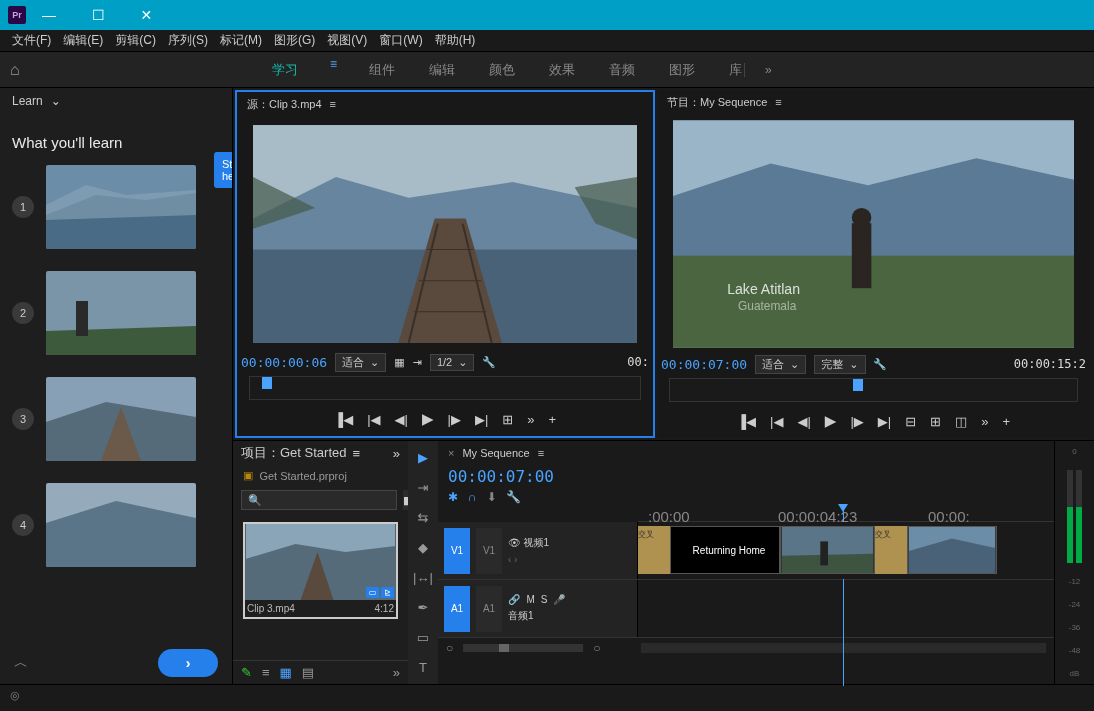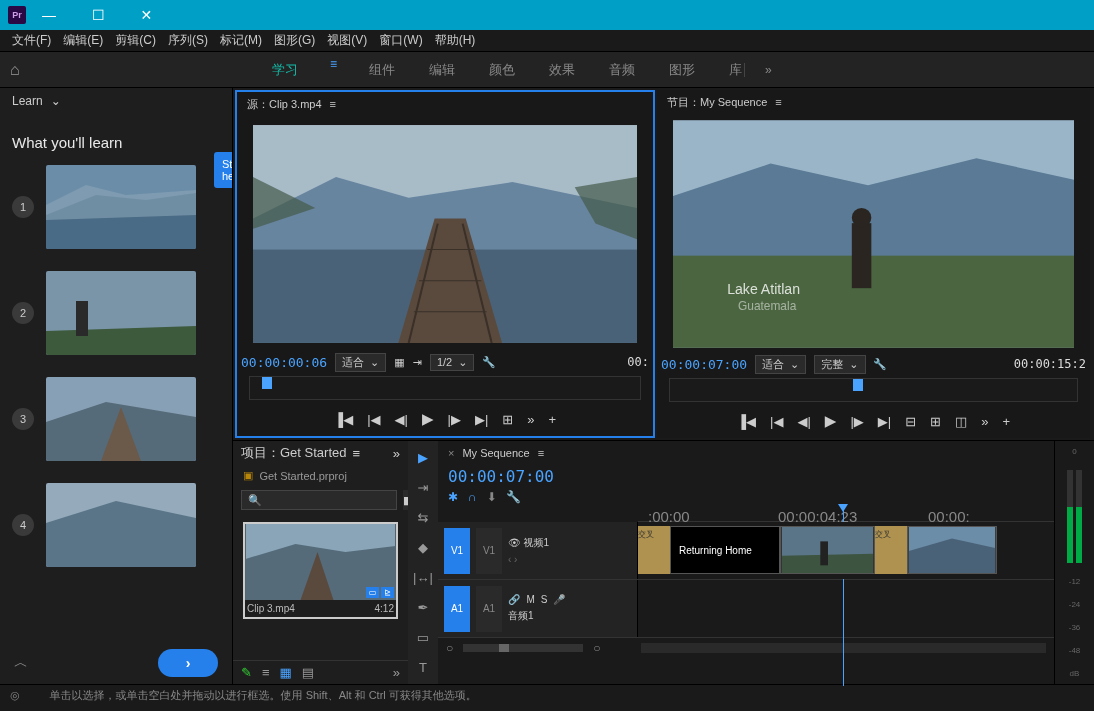--- a/index.html
+++ b/index.html
@@ -73,21 +73,21 @@
 .playhead{position:absolute;top:0;width:1px;height:180px;background:#4aa3ff}
 .playhead::before{content:"";position:absolute;top:-2px;left:-5px;border:5px solid transparent;border-top:8px solid #4aa3ff}
 .track{display:flex;height:58px;border-bottom:1px solid #333}
 .track-head{width:200px;background:#232323;display:flex;align-items:center;padding:0 6px;gap:6px;font-size:10px;border-right:1px solid #000}
 .track-patch{width:26px;height:46px;background:#2680eb;display:flex;align-items:center;justify-content:center;color:#fff;font-size:10px}
 .track-patch.dim{background:#2a2a2a;color:#888}
 .track-content{flex:1;position:relative;background:#1a1a1a}
 .clip{position:absolute;top:4px;height:48px;border:1px solid #555}
 .clip.video{background:#333}
 .clip.audio{background:#0d4f3c}
-.clip-label{position:absolute;top:18px;left:8px;right:0;font-size:10px;color:#fff}
+.clip-label{position:absolute;top:18px;left:8px;right:0;text-align:center;font-size:10px;color:#fff}
 .trans{position:absolute;top:4px;width:32px;height:48px;background:#caa85a;opacity:0.85}
 .fx{position:absolute;top:0;left:2px;background:#d4a82e;color:#000;font-size:8px;padding:0 2px}
 .waveform{position:absolute;bottom:0;left:0;right:0;height:40px}
 .audio-meter{width:40px;background:#1a1a1a;border-left:1px solid #000;display:flex;flex-direction:column;align-items:center;padding:6px 2px;font-size:8px;color:#666;gap:14px}
 .meter-bar{width:6px;flex:1;background:linear-gradient(to top,#0a4,#0a4 60%,#333 60%)}
 .statusbar{height:22px;background:#1a1a1a;display:flex;align-items:center;padding:0 10px;font-size:11px;color:#888;gap:30px;border-top:1px solid #000}
 .divider{border-left:1px solid #444;height:14px}
 svg{display:block}
 .thumb-svg{width:100%;height:100%}
 </style>
@@ -406,14 +406,13 @@
           <span>-36</span>
           <span>-48</span>
           <span>dB</span>
       </div>
     </div>
   </div>
 </div>
 
 <div class="statusbar">
   <span>◎</span>
-  <span>单击以选择，或单击空白处并拖动以进行框选。使用 Shift、Alt 和 Ctrl 可获得其他选项。</span>
 </div>
 
 </body></html>

